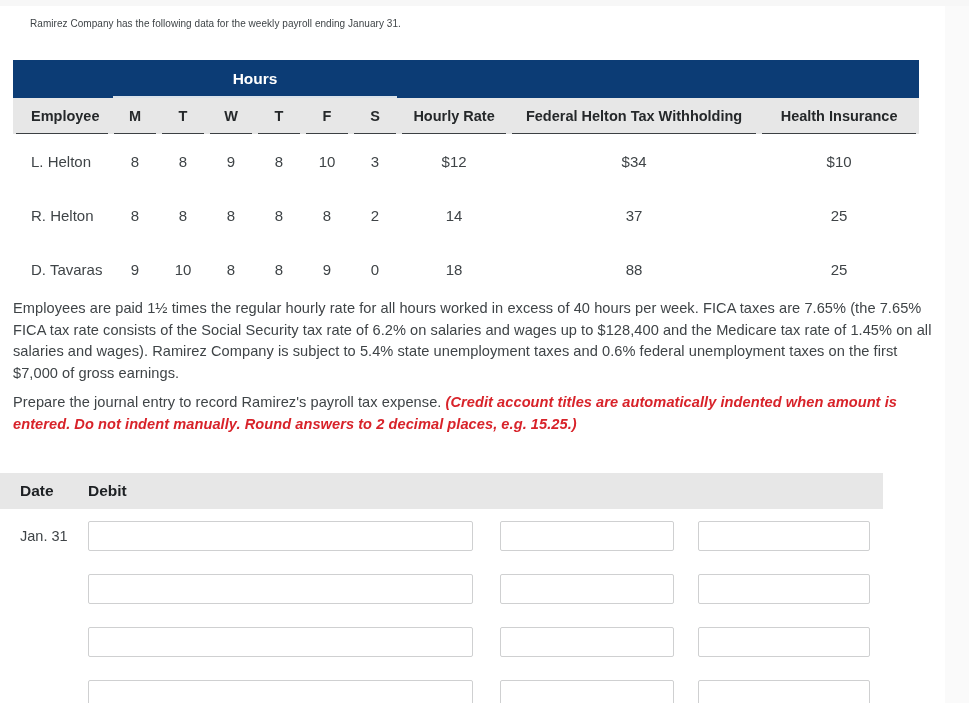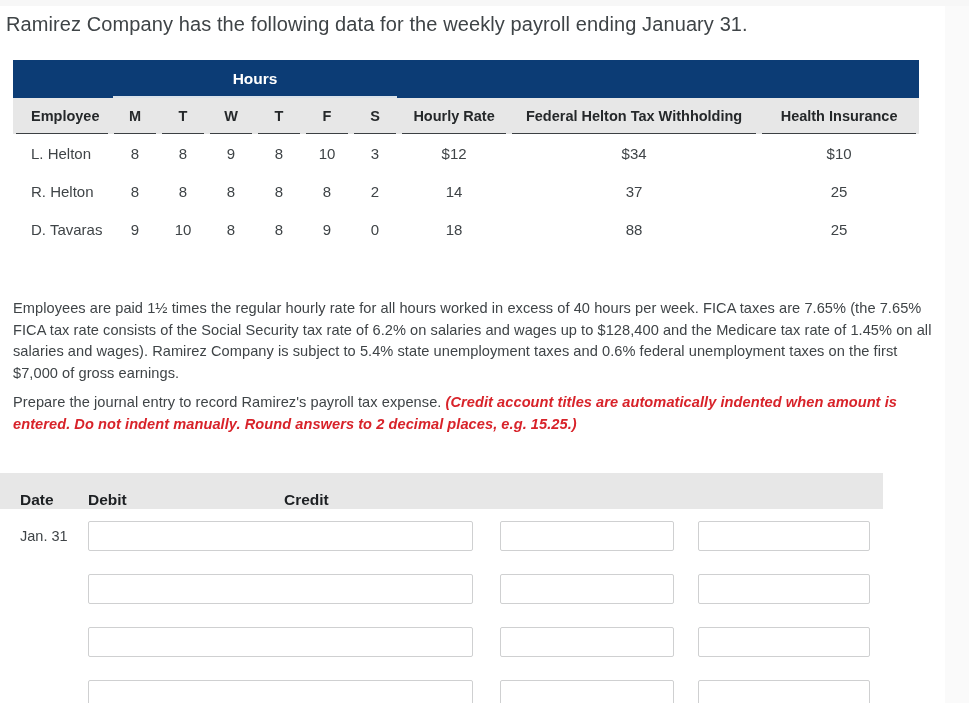--- a/index.html
+++ b/index.html
@@ -50,23 +50,23 @@
     left: 0;
     width: 945px;
     height: 697px;
     background: #ffffff;
     padding: 0;
     box-sizing: border-box;
   }
 
   .intro {
     position: absolute;
-    left: 6px;
+    left: 30px;
     top: 8px;
-    font-size: 20px;
+    font-size: 10px;
     line-height: 20px;
     color: #3f4447;
     letter-spacing: .005em;
   }
 
   
   .payroll {
     position: absolute;
     left: 13px;
     top: 54px;
@@ -120,21 +120,21 @@
   }
   .payroll thead.col-heads th.c-emp { text-align: left; padding-left: 18px; }
   .payroll thead.col-heads th.c-day { text-align: center; }
   .payroll thead.col-heads th.c-num { text-align: center; }
 
   .payroll tbody td {
     font-size: 15px;
     color: #3f4447;
     height: 38px;
     vertical-align: middle;
-    padding: 0 4px;
+    padding: 8px 4px;
     background: #ffffff;
   }
   .payroll tbody td.c-emp { text-align: left; padding-left: 18px; }
   .payroll tbody td.c-day { text-align: center; }
   .payroll tbody td.c-num { text-align: center; }
 
   
   .para {
     position: absolute;
     left: 13px;
@@ -155,21 +155,21 @@
 
   
   .journal {
     position: absolute;
     left: 0px;
     top: 467px;
     width: 883px;
   }
   .jhead {
     display: flex;
-    align-items: flex-end;
+    align-items: center;
     height: 36px;
     background: #e7e7e7;
     color: #1d2023;
     font-size: 15.5px;
     font-weight: bold;
   }
   .jh-date    { width: 88px; padding-left: 20px; box-sizing: border-box; }
   .jh-account { width: 412px; }
   .jh-debit   { width: 196px; }
   .jh-credit  { width: 187px; }
@@ -328,21 +328,20 @@
 
     <div class="para para-tax">Employees are paid 1½ times the regular hourly rate for all hours worked in excess of 40 hours per week. FICA taxes are 7.65% (the 7.65% FICA tax rate consists of the Social Security tax rate of 6.2% on salaries and wages up to $128,400 and the Medicare tax rate of 1.45% on all salaries and wages). Ramirez Company is subject to 5.4% state unemployment taxes and 0.6% federal unemployment taxes on the first $7,000 of gross earnings.</div>
 
     <div class="para para-prep"><span>Prepare the journal entry to record Ramirez's payroll tax expense. </span><span class="redital">(Credit account titles are automatically indented when amount is entered. Do not indent manually. Round answers to 2 decimal places, e.g. 15.25.)</span></div>
 
     <div class="journal">
 
       <div class="jhead">
         <div class="jh-date">Date</div>
         <div class="jh-debit">Debit</div>
-        <div class="jh-credit">Credit</div>
       </div>
 
       <div class="jrow">
         <div class="jr-date">Jan. 31</div>
         <div class="jcell jc-account">
           <input class="jinput in-account" type="text" value="" style="">
         </div>
         <div class="jcell jc-debit">
           <input class="jinput in-debit" type="text" value="" style="">
         </div>

